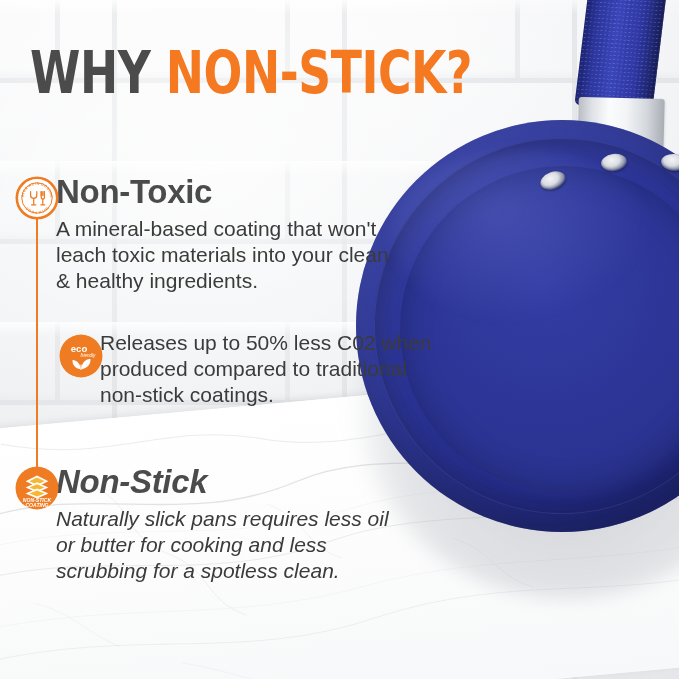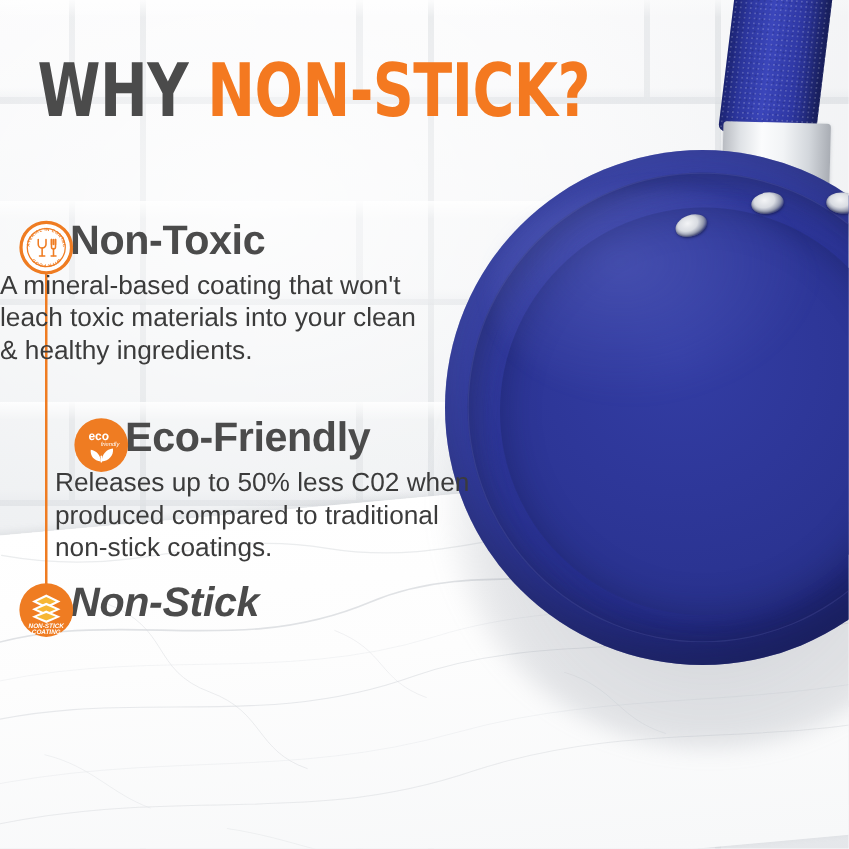--- a/index.html
+++ b/index.html
@@ -311,20 +311,21 @@
     margin: 0 0 4px 0;
     padding-left: 56px;
     font-size: 33px;
     line-height: 40px;
     font-weight: 700;
     color: #4b4b4b;
     letter-spacing: -0.3px;
   }
   .feature-body {
     margin: 0;
+    padding-left: 56px;
     font-size: 21px;
     line-height: 26px;
     color: #3b3b3b;
     font-weight: 400;
     max-width: 345px;
   }
 </style>
 </head>
 <body>
 
@@ -410,35 +411,35 @@
       <svg class="badge" viewBox="0 0 44 44">
         <circle cx="22" cy="22" r="21.5" fill="#ef7c22"></circle>
         <text x="20" y="18" font-size="9.6" font-weight="bold" fill="#ffffff" font-family="Liberation Sans, sans-serif" text-anchor="middle">eco</text>
         <text x="29" y="22.6" font-size="4.6" fill="#ffffff" font-family="Liberation Sans, sans-serif" text-anchor="middle" font-style="italic">friendly</text>
         <g fill="#ffffff">
           <path d="M21.6,35.2 C21.6,30.4 18.4,26.6 13.6,25.8 C13.0,30.8 16.2,34.6 21.6,35.2 Z"></path>
           <path d="M22.4,35.2 C22.4,29.6 26.0,25.4 31.4,24.8 C32.0,30.4 28.2,34.6 22.4,35.2 Z"></path>
           <rect x="21.5" y="30.4" width="1.1" height="5.6" rx="0.5"></rect>
         </g>
       </svg>
-      <p class="feature-head">Eco-Friendly</p>
       <p class="feature-body">Releases up to 50% less C02 when produced compared to traditional non-stick coatings.</p>
     </div>
 
     <div class="feature f3">
       <svg class="badge" viewBox="0 0 44 44">
         <circle cx="22" cy="22" r="21.5" fill="#ef7c22"></circle>
         <g>
           <path d="M22,9.6 L33.4,15.2 L22,20.8 L10.6,15.2 Z" fill="#ffffff"></path>
           <path d="M22,11.6 L29.6,15.2 L22,18.8 L14.4,15.2 Z" fill="#f7b733"></path>
           <path d="M22,16.2 L33.4,21.4 L22,26.6 L10.6,21.4 Z" fill="#ffffff"></path>
           <path d="M22,18.2 L29.6,21.4 L22,24.6 L14.4,21.4 Z" fill="#f7b733"></path>
           <path d="M22,22.4 L33.4,27.4 L22,32.4 L10.6,27.4 Z" fill="#ffffff"></path>
           <path d="M22,24.4 L29.6,27.4 L22,30.4 L14.4,27.4 Z" fill="#f7b733"></path>
         </g>
         <text x="22" y="36.4" font-size="5.1" font-weight="bold" fill="#ffffff" font-family="Liberation Sans, sans-serif" text-anchor="middle">NON-STICK</text>
         <text x="22" y="41.2" font-size="5.1" font-weight="bold" fill="#ffffff" font-family="Liberation Sans, sans-serif" text-anchor="middle">COATING</text>
       </svg>
       <p class="feature-head">Non-Stick</p>
+      <p class="feature-body">Naturally slick pans requires less oil or butter for cooking and less scrubbing for a spotless clean.</p>
     </div>
 
   </div>
 </div>
 
 </body></html>

